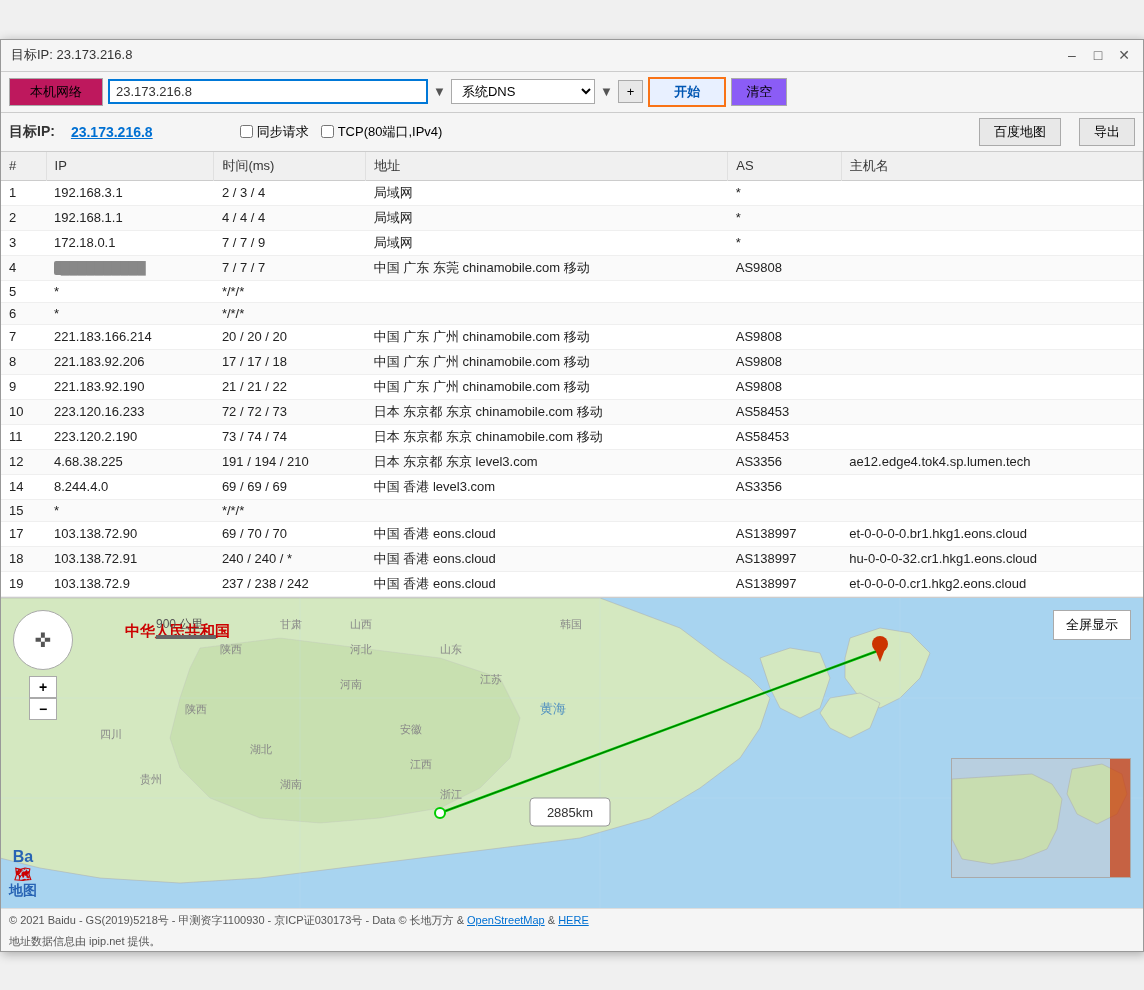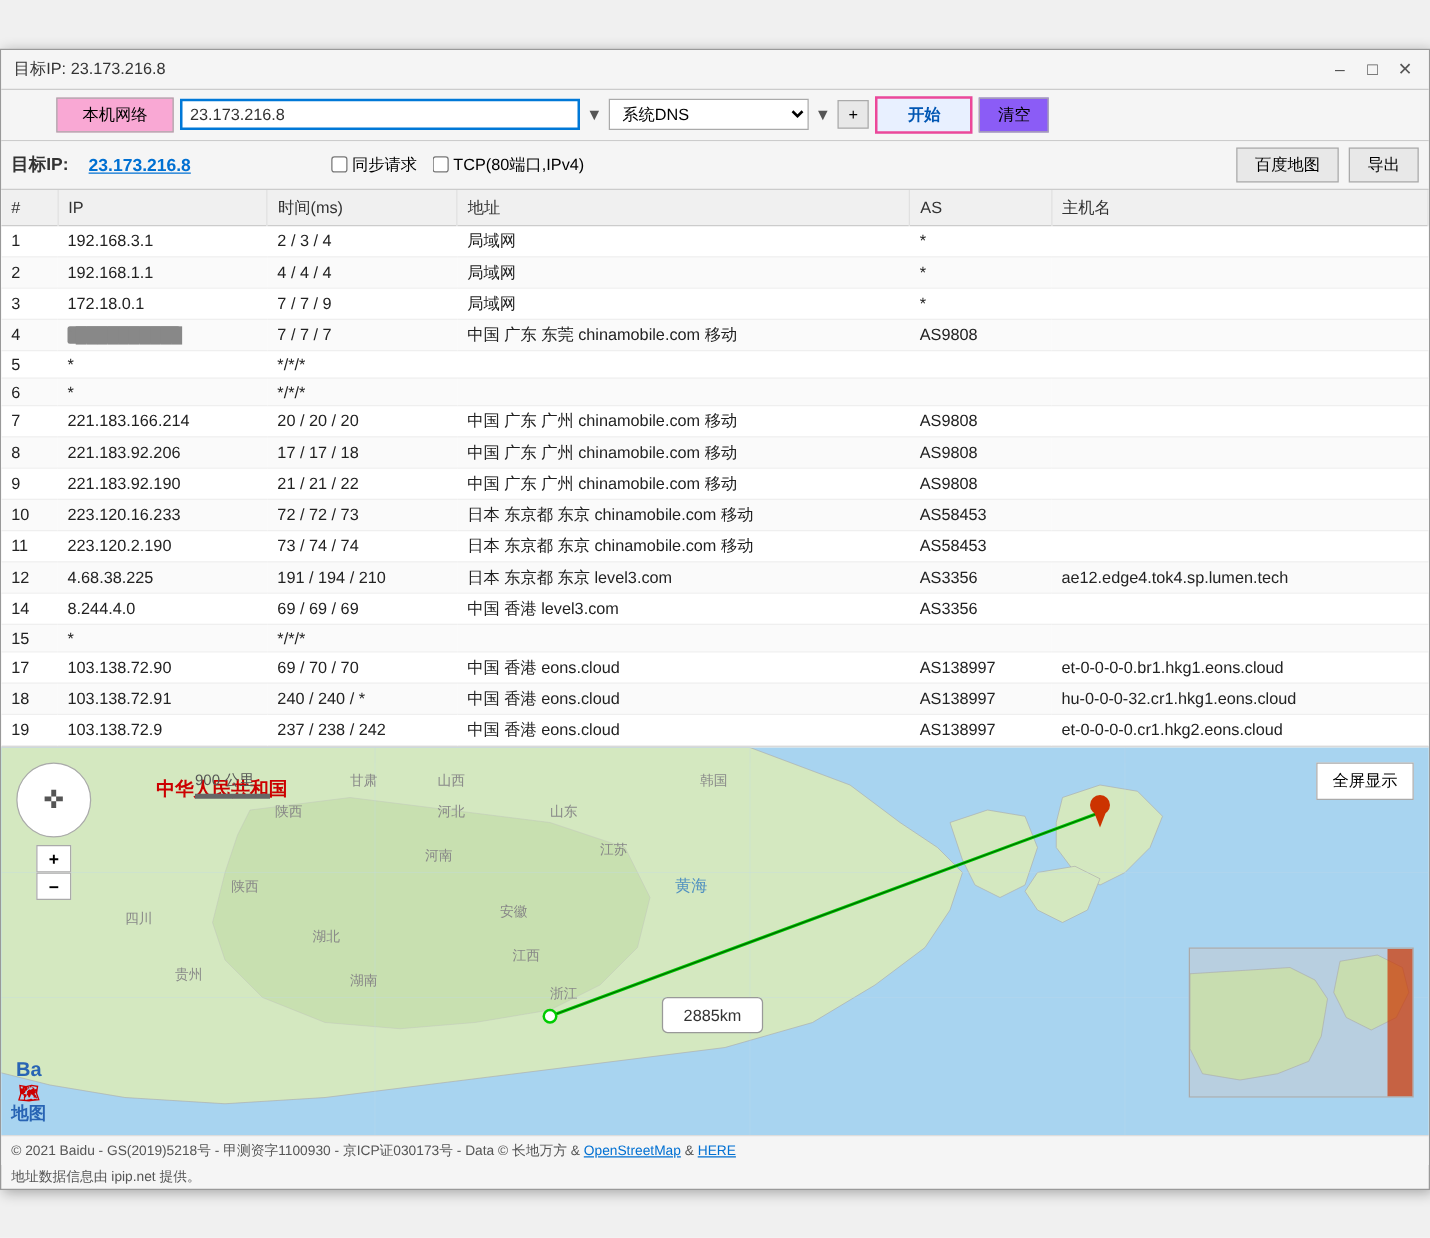--- a/index.html
+++ b/index.html
@@ -49,53 +49,52 @@
     }
     .toolbar {
       display: flex;
       align-items: center;
       padding: 5px 8px;
       gap: 5px;
       background: #f5f5f5;
       border-bottom: 1px solid #ccc;
     }
     .btn-local-net {
-      background: #f9a8d4;
+      background: #be185d;
       border: 1px solid #aaa;
       padding: 4px 20px;
       cursor: pointer;
       font-size: 13px;
       font-family: inherit;
-      margin-left: 36px;
     }
     .ip-input {
       border: 2px solid #0078d7;
       padding: 3px 6px;
       font-size: 13px;
       width: 320px;
       font-family: inherit;
       color: #333;
     }
     .dropdown {
       border: 1px solid #aaa;
       background: #fff;
       padding: 3px 6px;
       font-size: 13px;
-      width: 160px;
+      width: 144px;
       font-family: inherit;
     }
     .btn-plus {
       border: 1px solid #aaa;
       background: #e8e8e8;
       padding: 3px 8px;
       cursor: pointer;
       font-size: 13px;
     }
     .btn-start {
-      border: 2px solid #ec4899;
+      border: 2px solid #f97316;
       background: #e8f0ff;
       padding: 4px 24px;
       cursor: pointer;
       font-size: 13px;
       font-family: inherit;
       font-weight: bold;
       color: #0056b3;
     }
     .btn-clear {
       border: 1px solid #aaa;
@@ -121,32 +120,32 @@
     .target-ip-link {
       color: #0070d2;
       font-size: 14px;
       font-weight: bold;
       text-decoration: underline;
     }
     .checkboxes {
       display: flex;
       gap: 12px;
       align-items: center;
-      margin-left: 96px;
+      margin-left: 71px;
     }
     .checkbox-label {
       display: flex;
       align-items: center;
       gap: 4px;
       font-size: 13px;
     }
     .right-btns {
       margin-left: auto;
       display: flex;
-      gap: 8px;
+      gap: 18px;
     }
     .btn-map, .btn-export {
       border: 1px solid #aaa;
       background: #e8e8e8;
       padding: 4px 14px;
       cursor: pointer;
       font-size: 13px;
       font-family: inherit;
     }
     .table-container {

